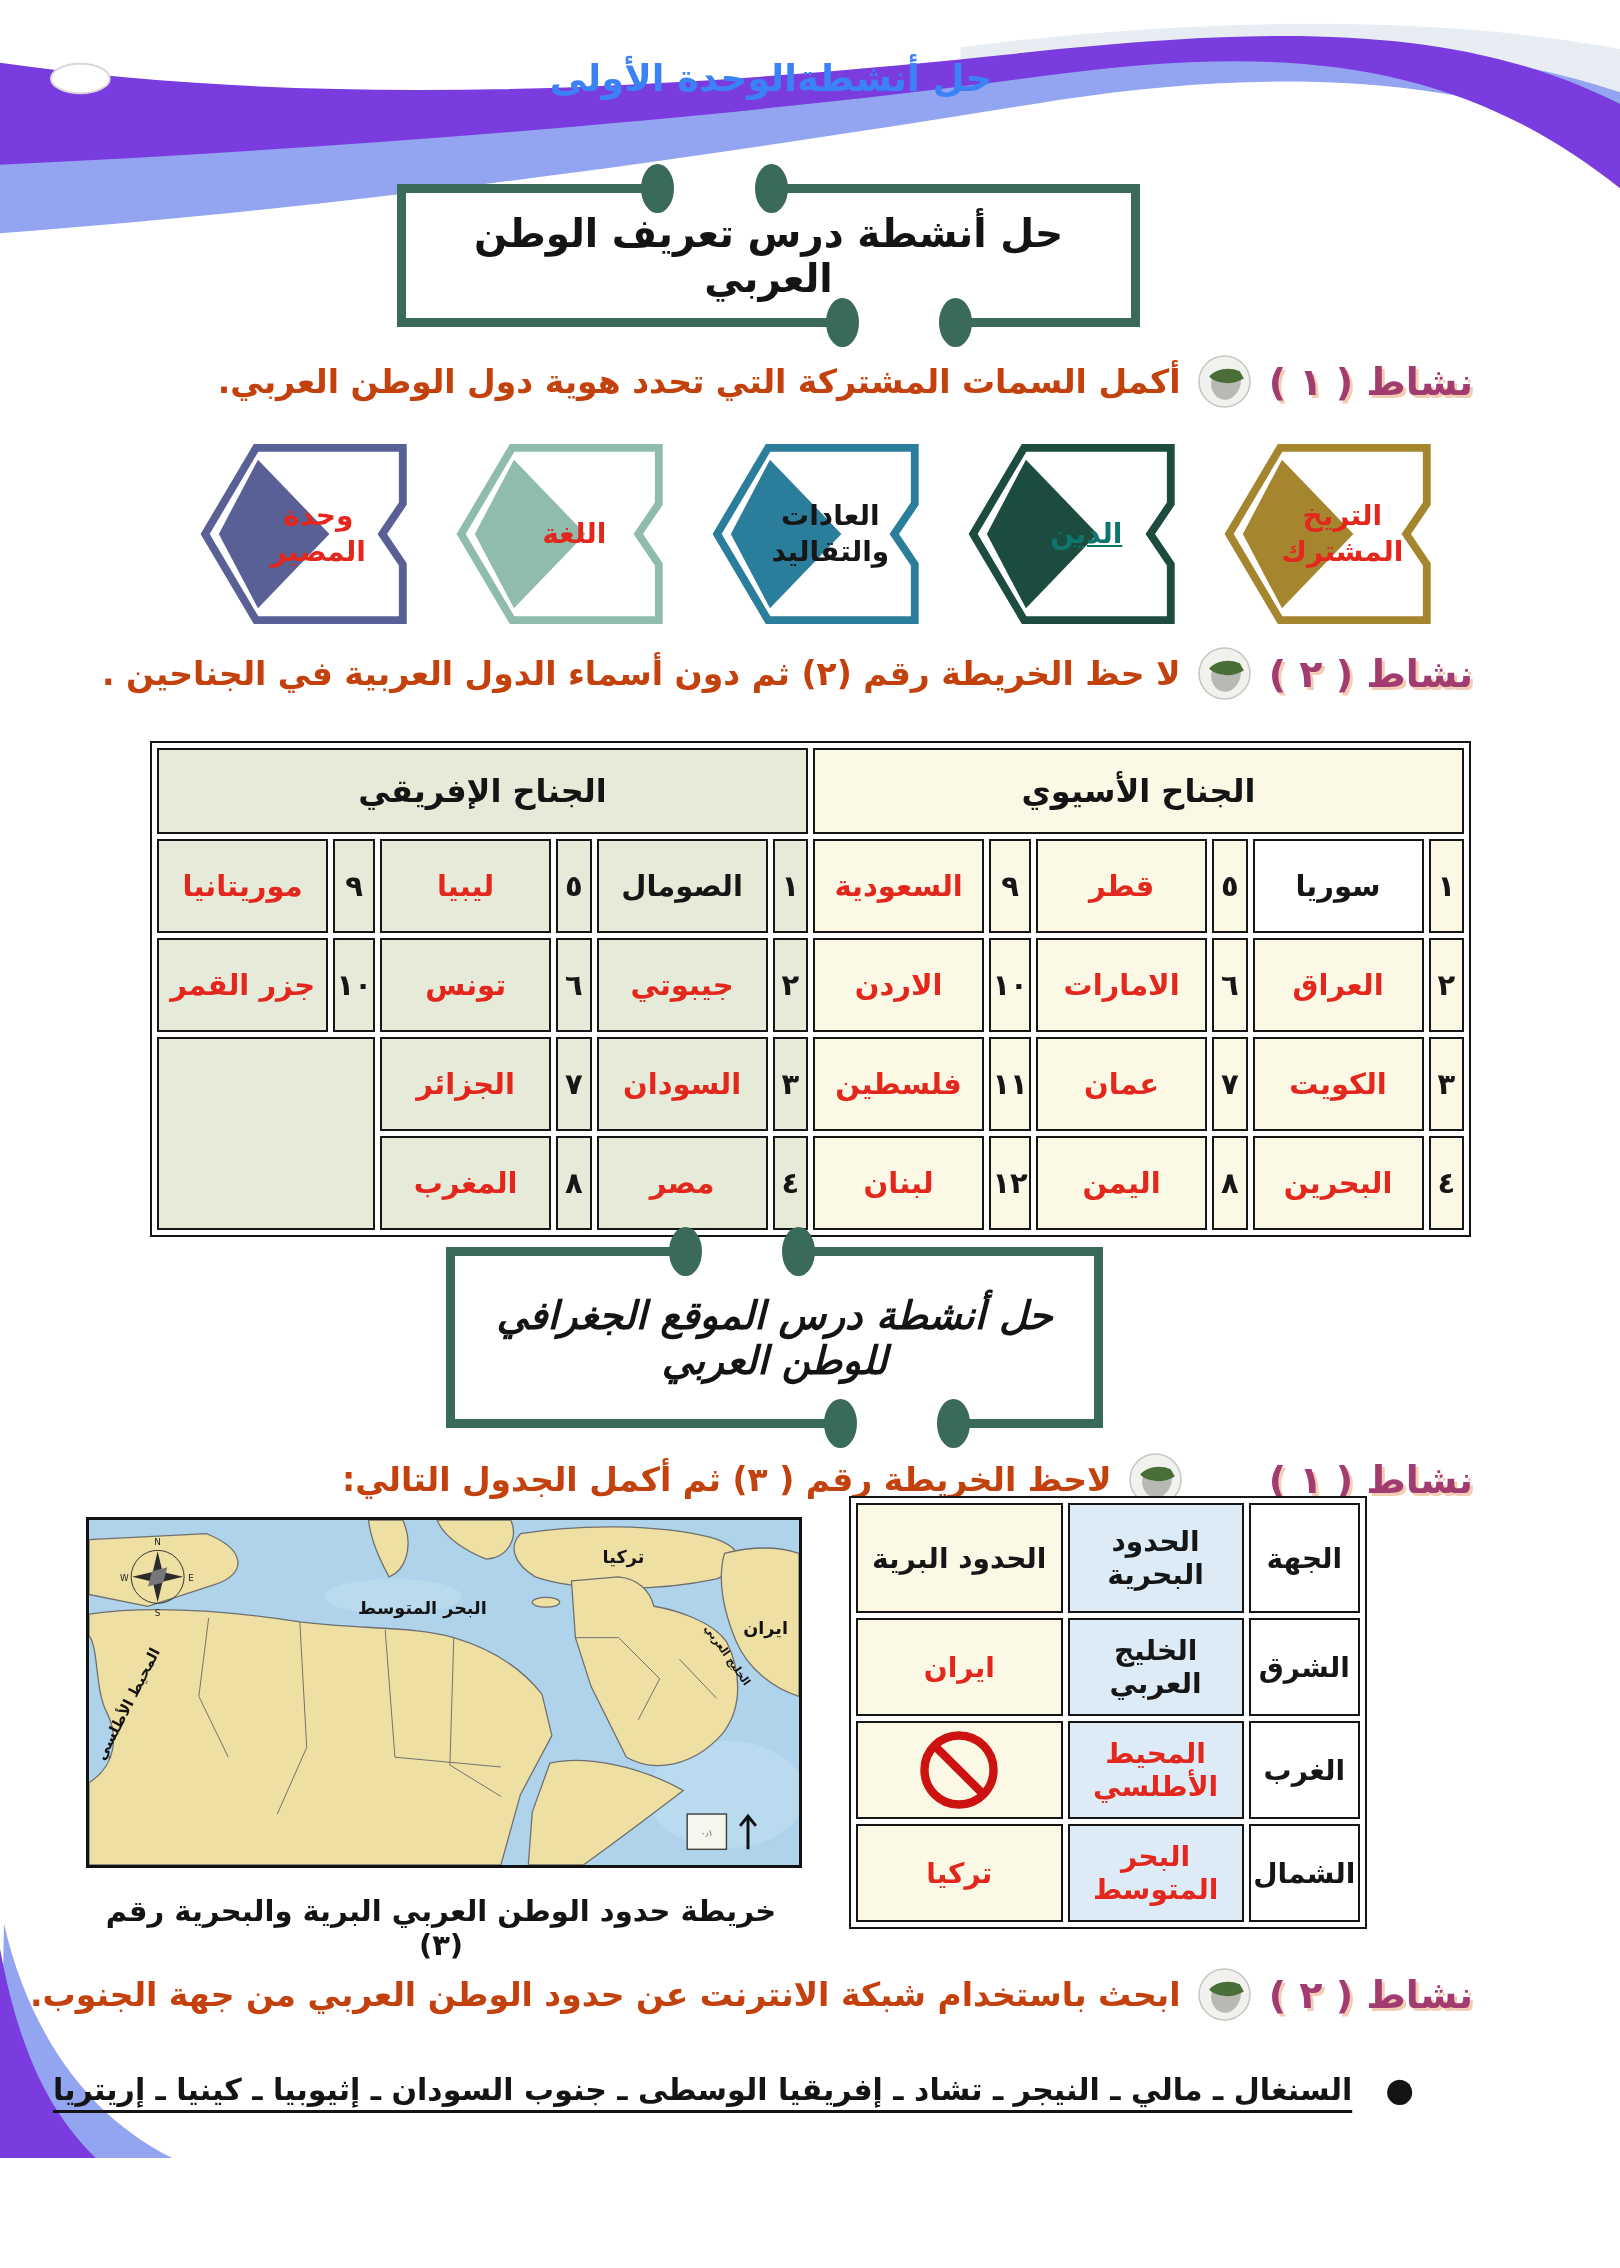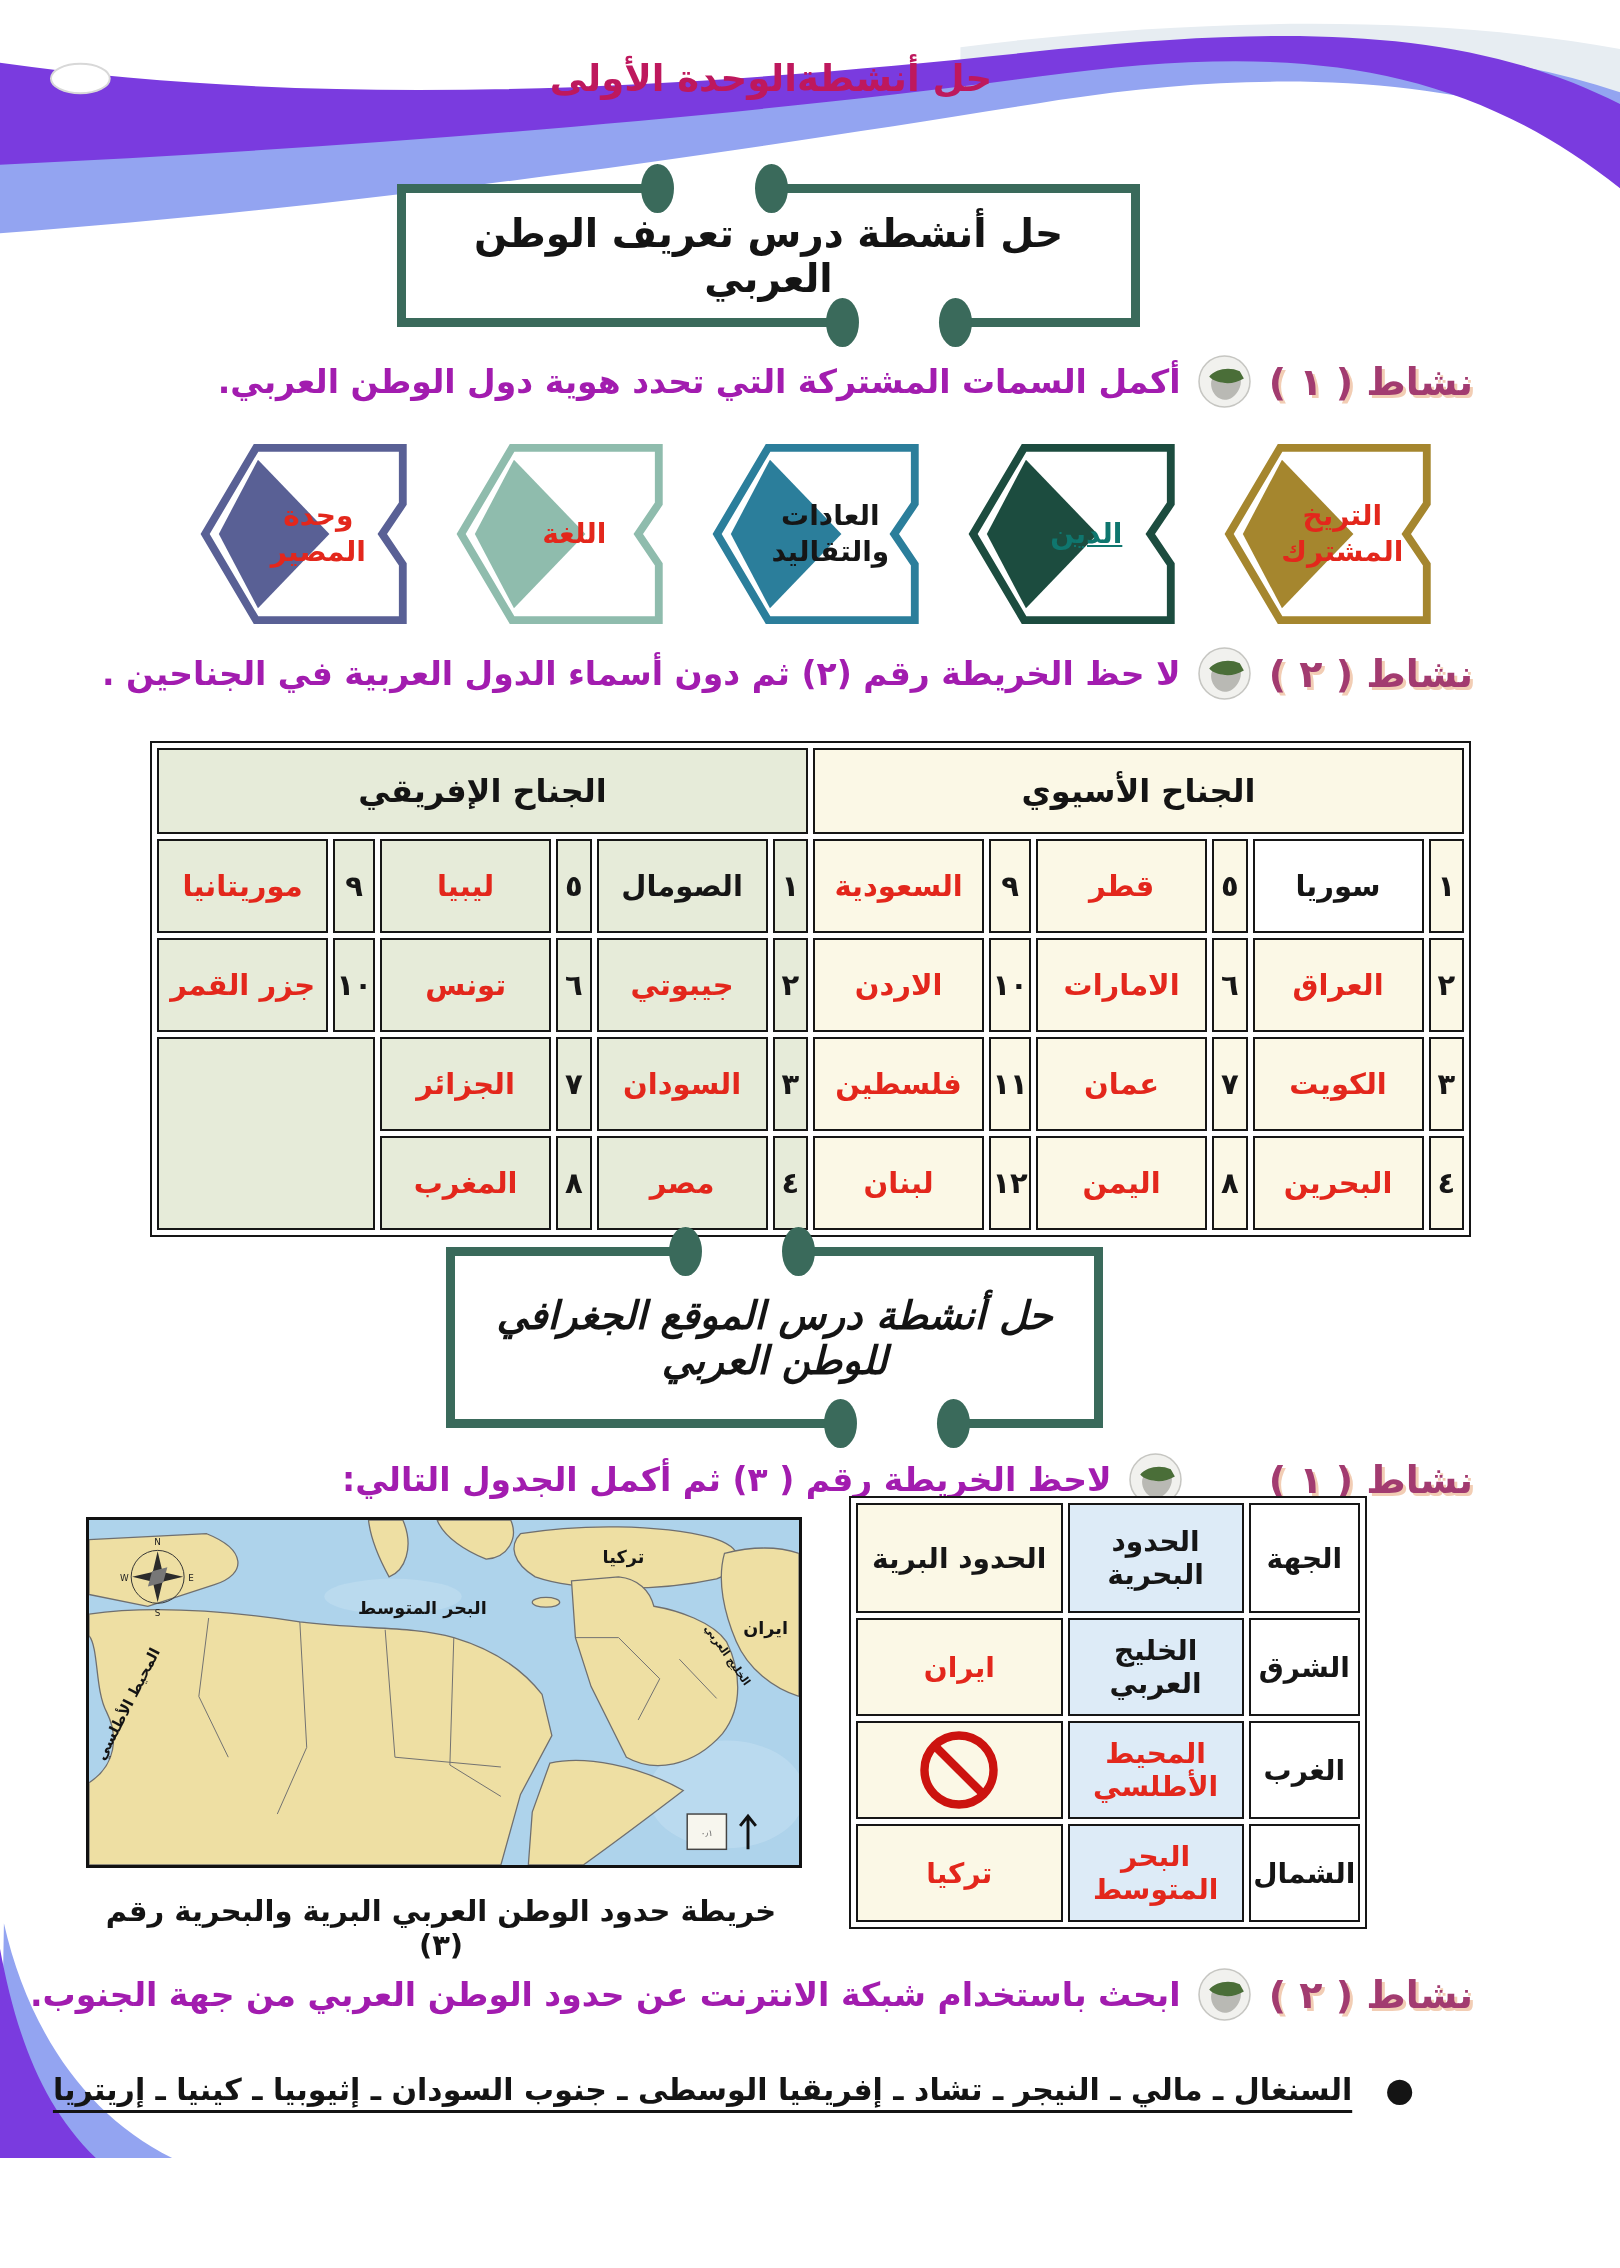--- a/index.html
+++ b/index.html
@@ -5,35 +5,35 @@
   html,body{margin:0;padding:0;background:#ffffff;}
   .page{
     position:relative; width:1620px; height:2268px; background:#ffffff;
     overflow:hidden; direction:rtl;
     font-family:"DejaVu Sans", sans-serif;
   }
   .abs{position:absolute;}
   
   .doc-header{
     top:57px; left:0; width:100%; text-align:center; padding-right:78px; box-sizing:border-box;
-    font-size:37px; font-weight:bold; color:#be185d;
+    font-size:37px; font-weight:bold; color:#3b82f6;
   }
   .title-box{
     border:9.8px solid #3A6A5B; background:#ffffff;
     display:flex; align-items:center; justify-content:flex-start;
   }
   .title-box .box-text{ font-size:39px; font-weight:bold; color:#141414; text-align:center; padding:0 29px; }
   .edge-gap{ position:absolute; height:25.5px; background:#ffffff; }
   .edge-gap.top{ top:-17.6px; } .edge-gap.bottom{ bottom:-17.6px; }
   .dot{ position:absolute; width:33px; height:49px; border-radius:50%; background:#3A6A5B; }
   .dot.top{ top:-29px; } .dot.bottom{ bottom:-29px; }
   
   .act-row{ display:flex; align-items:center; gap:17.6px; }
   .act-label{ font-size:38px; font-weight:bold; color:#A23B70; text-shadow:2.9px 2.9px 0 #F2CDB4; white-space:nowrap; }
-  .act-text{ font-size:33px; font-weight:bold; color:#a21caf; }
+  .act-text{ font-size:33px; font-weight:bold; color:#c2410c; }
   .globe{ width:53px; height:53px; flex:0 0 auto; }
   
   .arrows-row{ display:flex; gap:45px; }
   .arrow-item{ position:relative; width:211px; height:182px; }
   .arrow-item svg{ position:absolute; inset:0; width:100%; height:100%; }
   .arrow-label{
     position:absolute; top:9.8px; bottom:9.8px; right:27.4px; left:59px;
     display:flex; align-items:center; justify-content:center; text-align:center;
     font-size:28px; font-weight:bold; line-height:1.3;
   }

